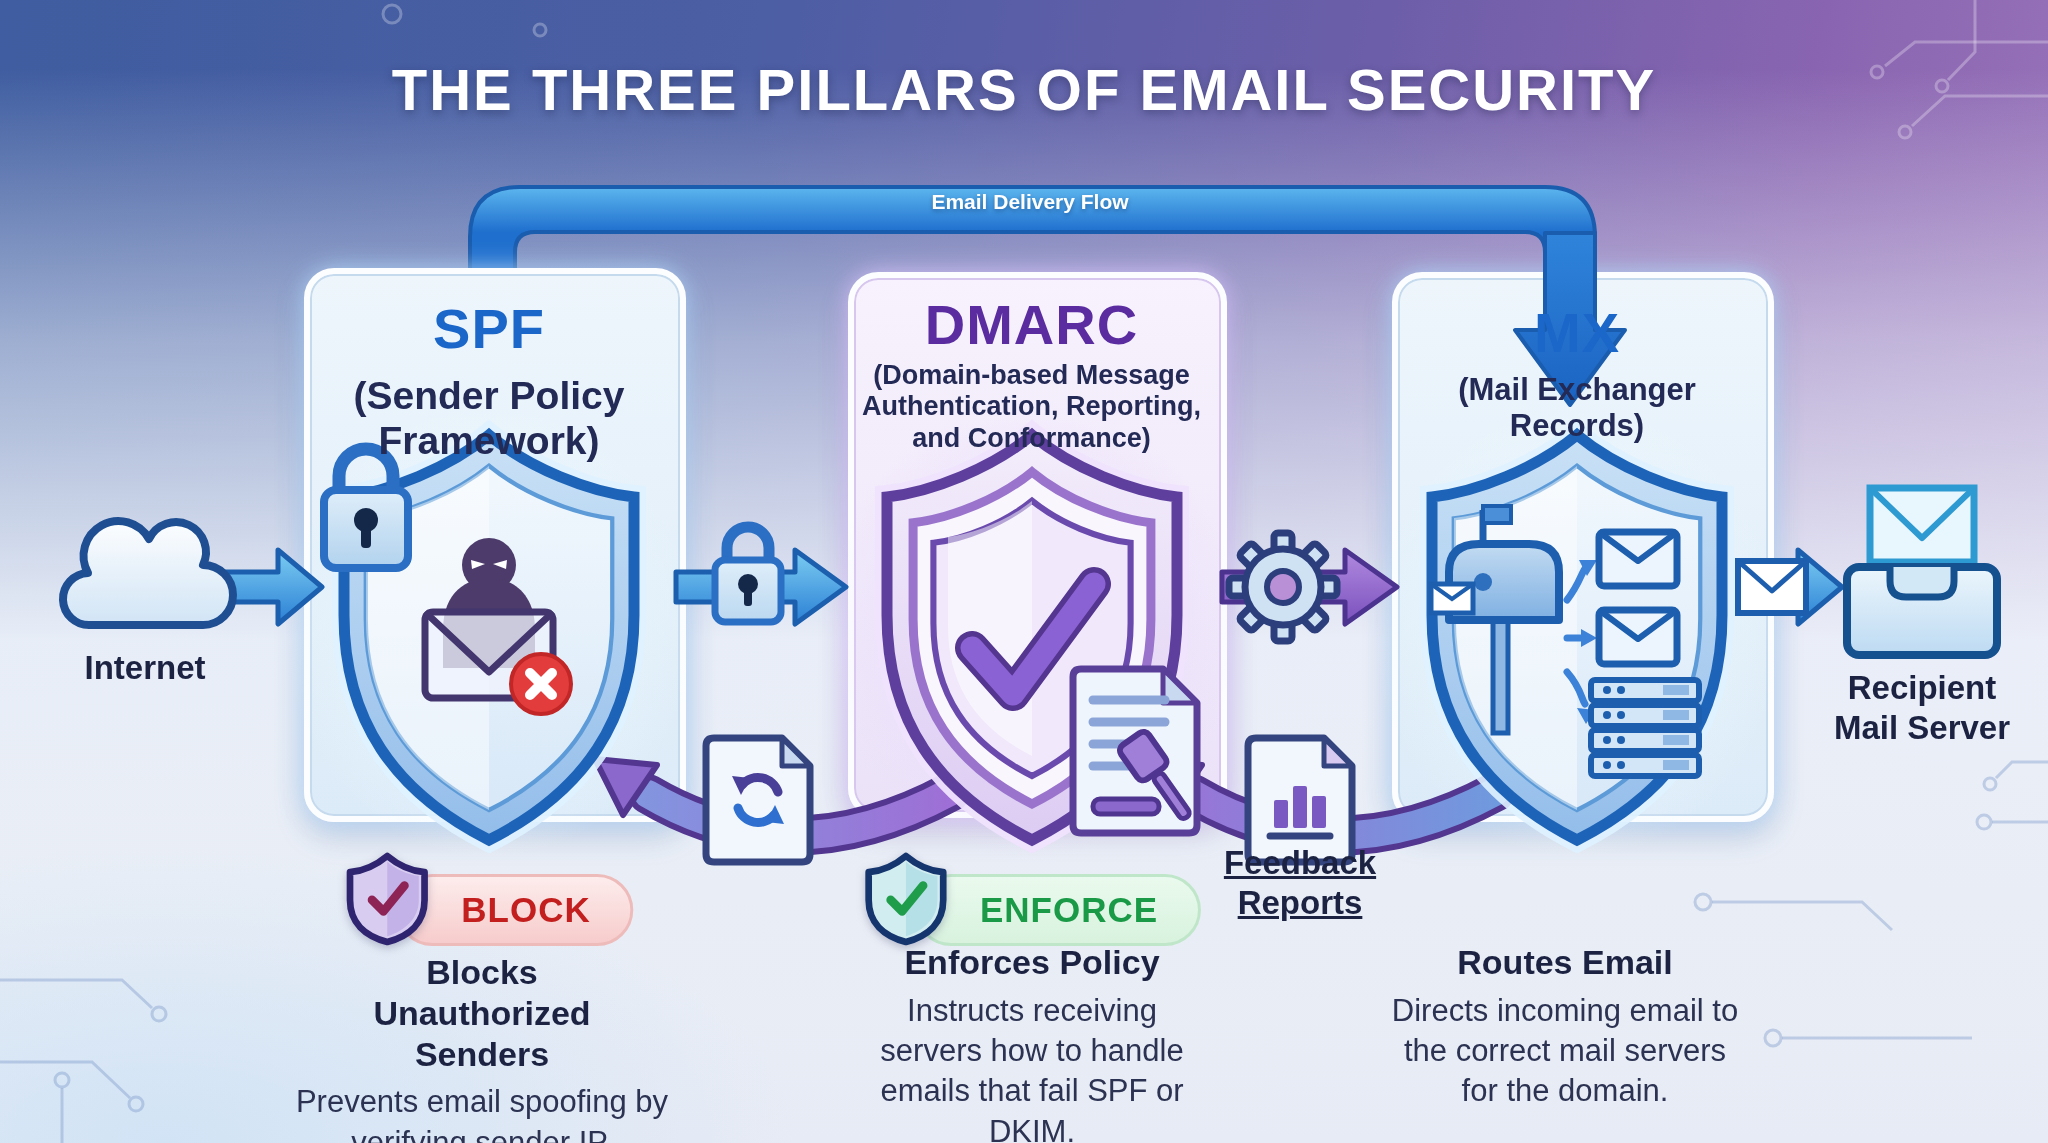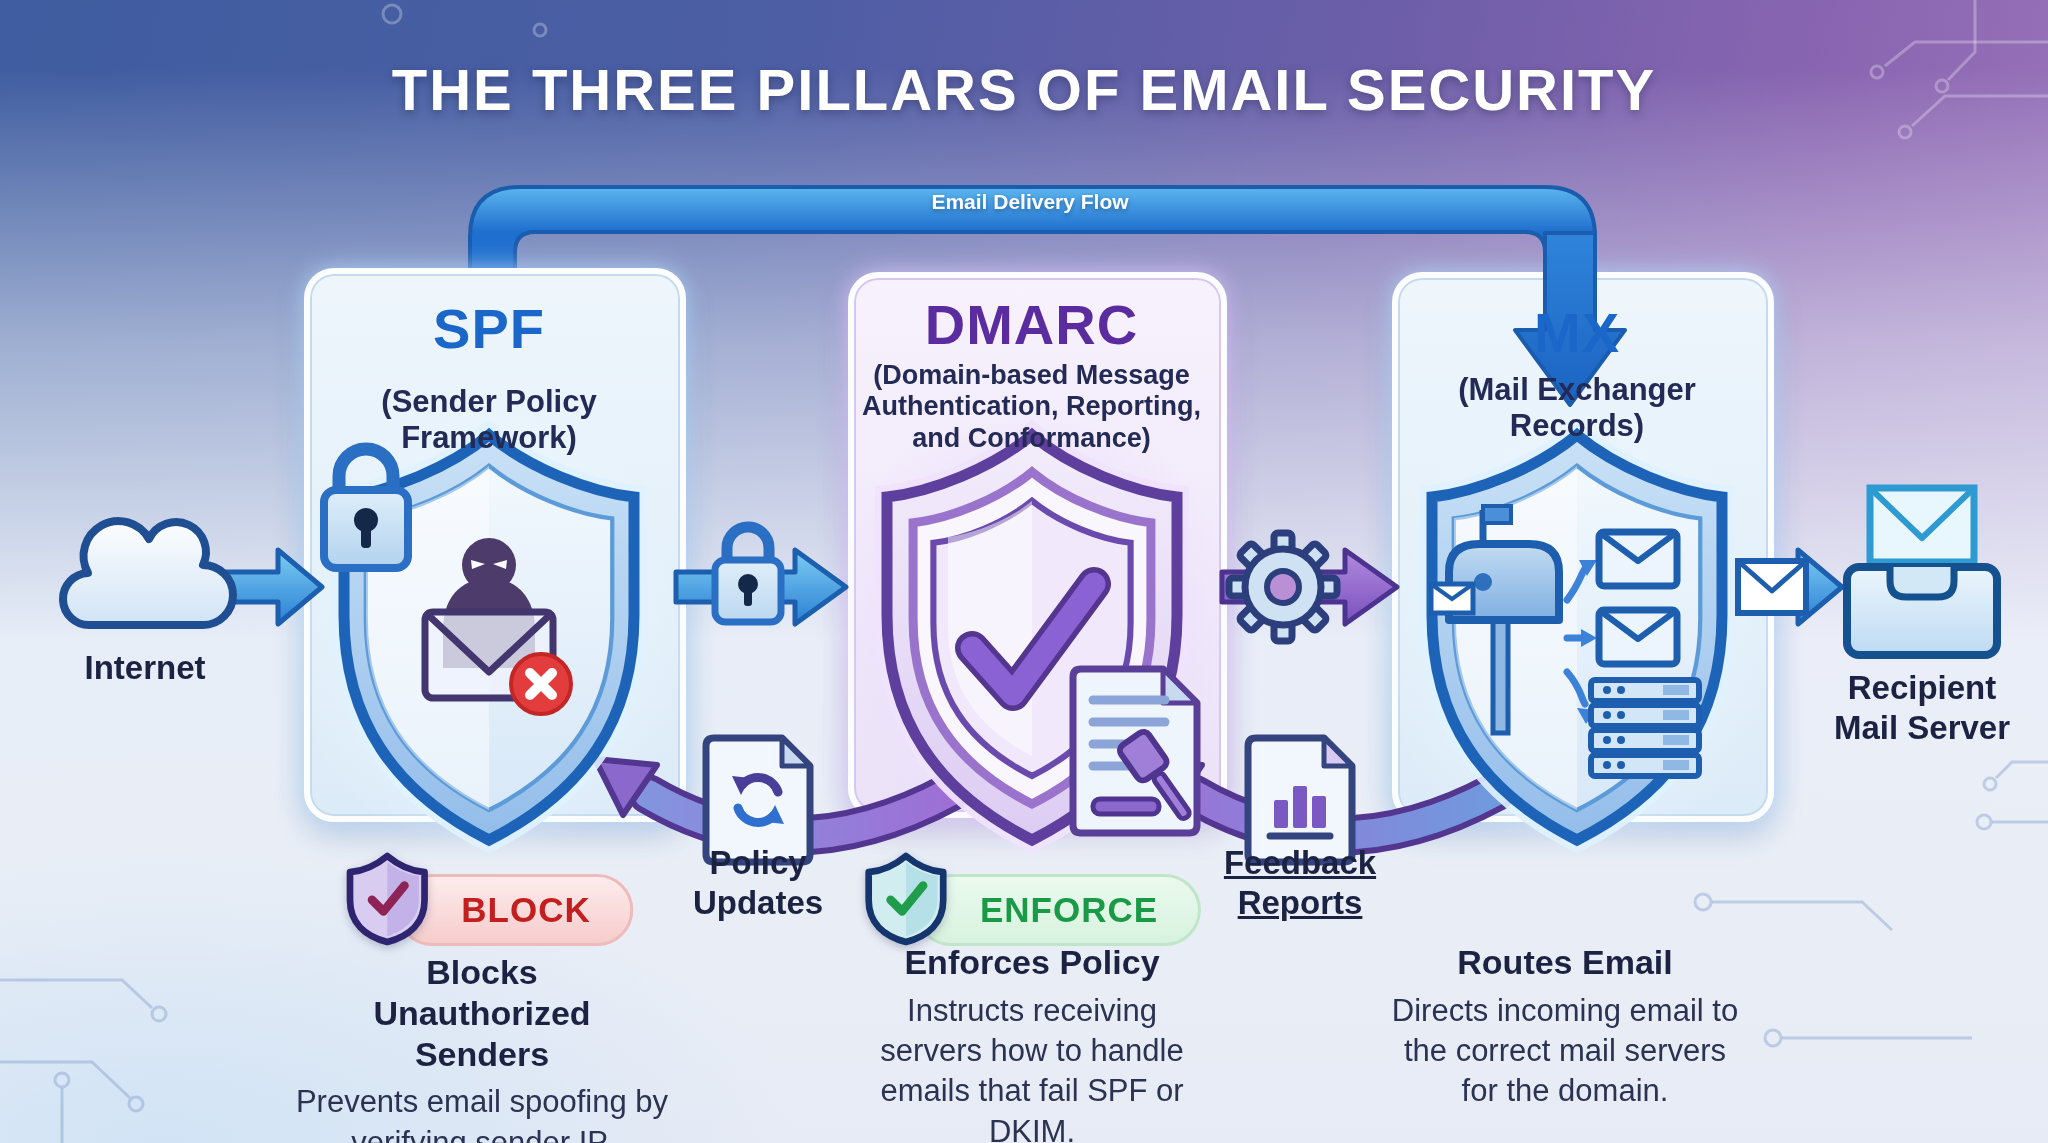--- a/index.html
+++ b/index.html
@@ -350,32 +350,31 @@
         <rect x="12" y="-4" width="14" height="32" rx="2"></rect>
       </g>
       <path d="M-30,36 L30,36" stroke="#33447e" stroke-width="7" stroke-linecap="round"></path>
     </g>
   </svg>
 
   <div class="txt title">THE THREE PILLARS OF EMAIL SECURITY</div>
   <div class="txt flow-label">Email Delivery Flow</div>
 
   <div class="txt acronym acr-blue" style="left:304px;top:296px;width:370px;">SPF</div>
-  <div class="txt fullname" style="left:324px;top:384px;width:330px;font-size:31px;text-align:center;">(Sender Policy Framework)</div>
+  <div class="txt fullname" style="left:324px;top:373px;width:330px;font-size:39px;text-align:center;">(Sender Policy Framework)</div>
 
   <div class="txt acronym acr-purple" style="left:848px;top:292px;width:367px;">DMARC</div>
   <div class="txt fullname" style="left:860px;top:360px;width:343px;font-size:27px;">(Domain-based Message Authentication, Reporting, and Conformance)</div>
 
   <div class="txt acronym acr-blue" style="left:1392px;top:300px;width:370px;">MX</div>
   <div class="txt fullname" style="left:1432px;top:372px;width:290px;font-size:31px;">(Mail Exchanger Records)</div>
 
   <div class="txt node-label" style="left:35px;top:648px;width:220px;">Internet</div>
   <div class="txt node-label" style="left:1817px;top:668px;width:210px;">Recipient Mail Server</div>
 
-  <div class="txt node-label" style="left:658px;top:843px;width:200px;">Policy Updates</div>
   <div class="txt node-label" style="left:1210px;top:843px;width:180px;text-decoration:underline;">Feedback Reports</div>
 
   <div class="badge" style="left:489px;">
     <svg width="86" height="96" viewBox="0 0 90 100">
       <path d="M45,6 C57,16 72,22 84,23 L84,52 C84,76 68,90 45,96 C22,90 6,76 6,52 L6,23 C18,22 33,16 45,6 Z" fill="#d8cdf0" stroke="#2e2470" stroke-width="7" stroke-linejoin="round"></path>
       <path d="M45,12 C54,20 65,25 78,27 L78,52 C78,71 64,84 45,90 Z" fill="#c3b2e8"></path>
       <path d="M29,52 L41,64 L63,37" fill="none" stroke="#8e2456" stroke-width="9" stroke-linecap="round" stroke-linejoin="round"></path>
     </svg>
     <div class="pill pill-red">BLOCK</div>
   </div>

